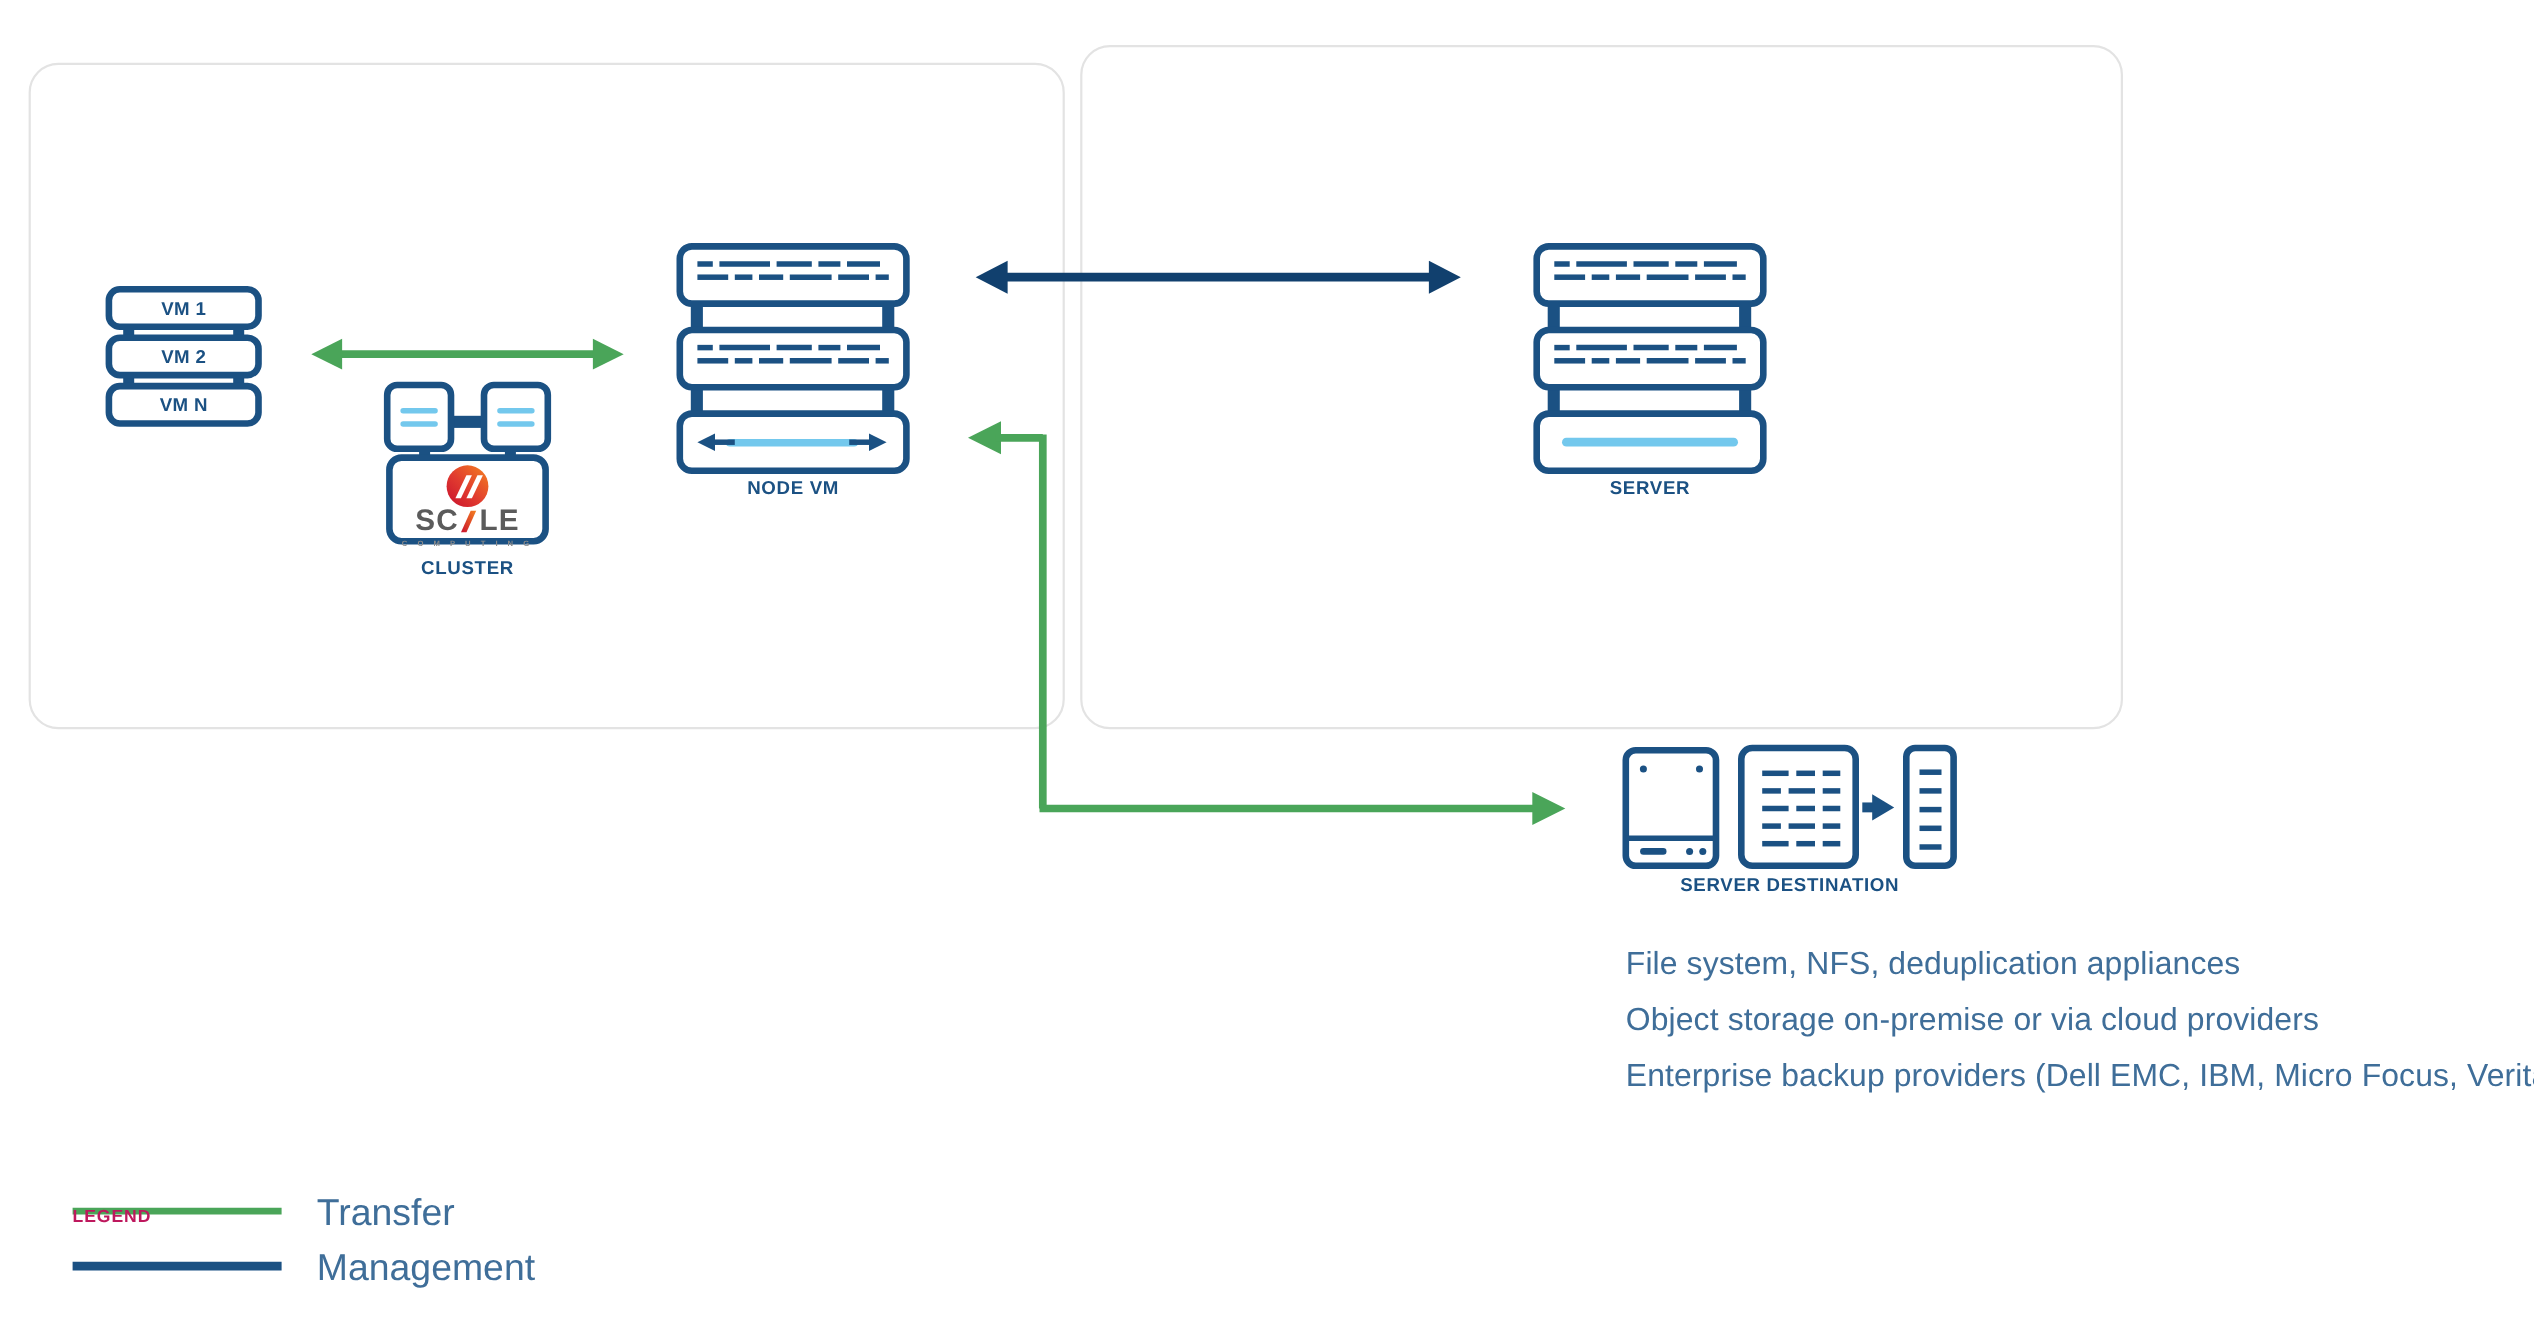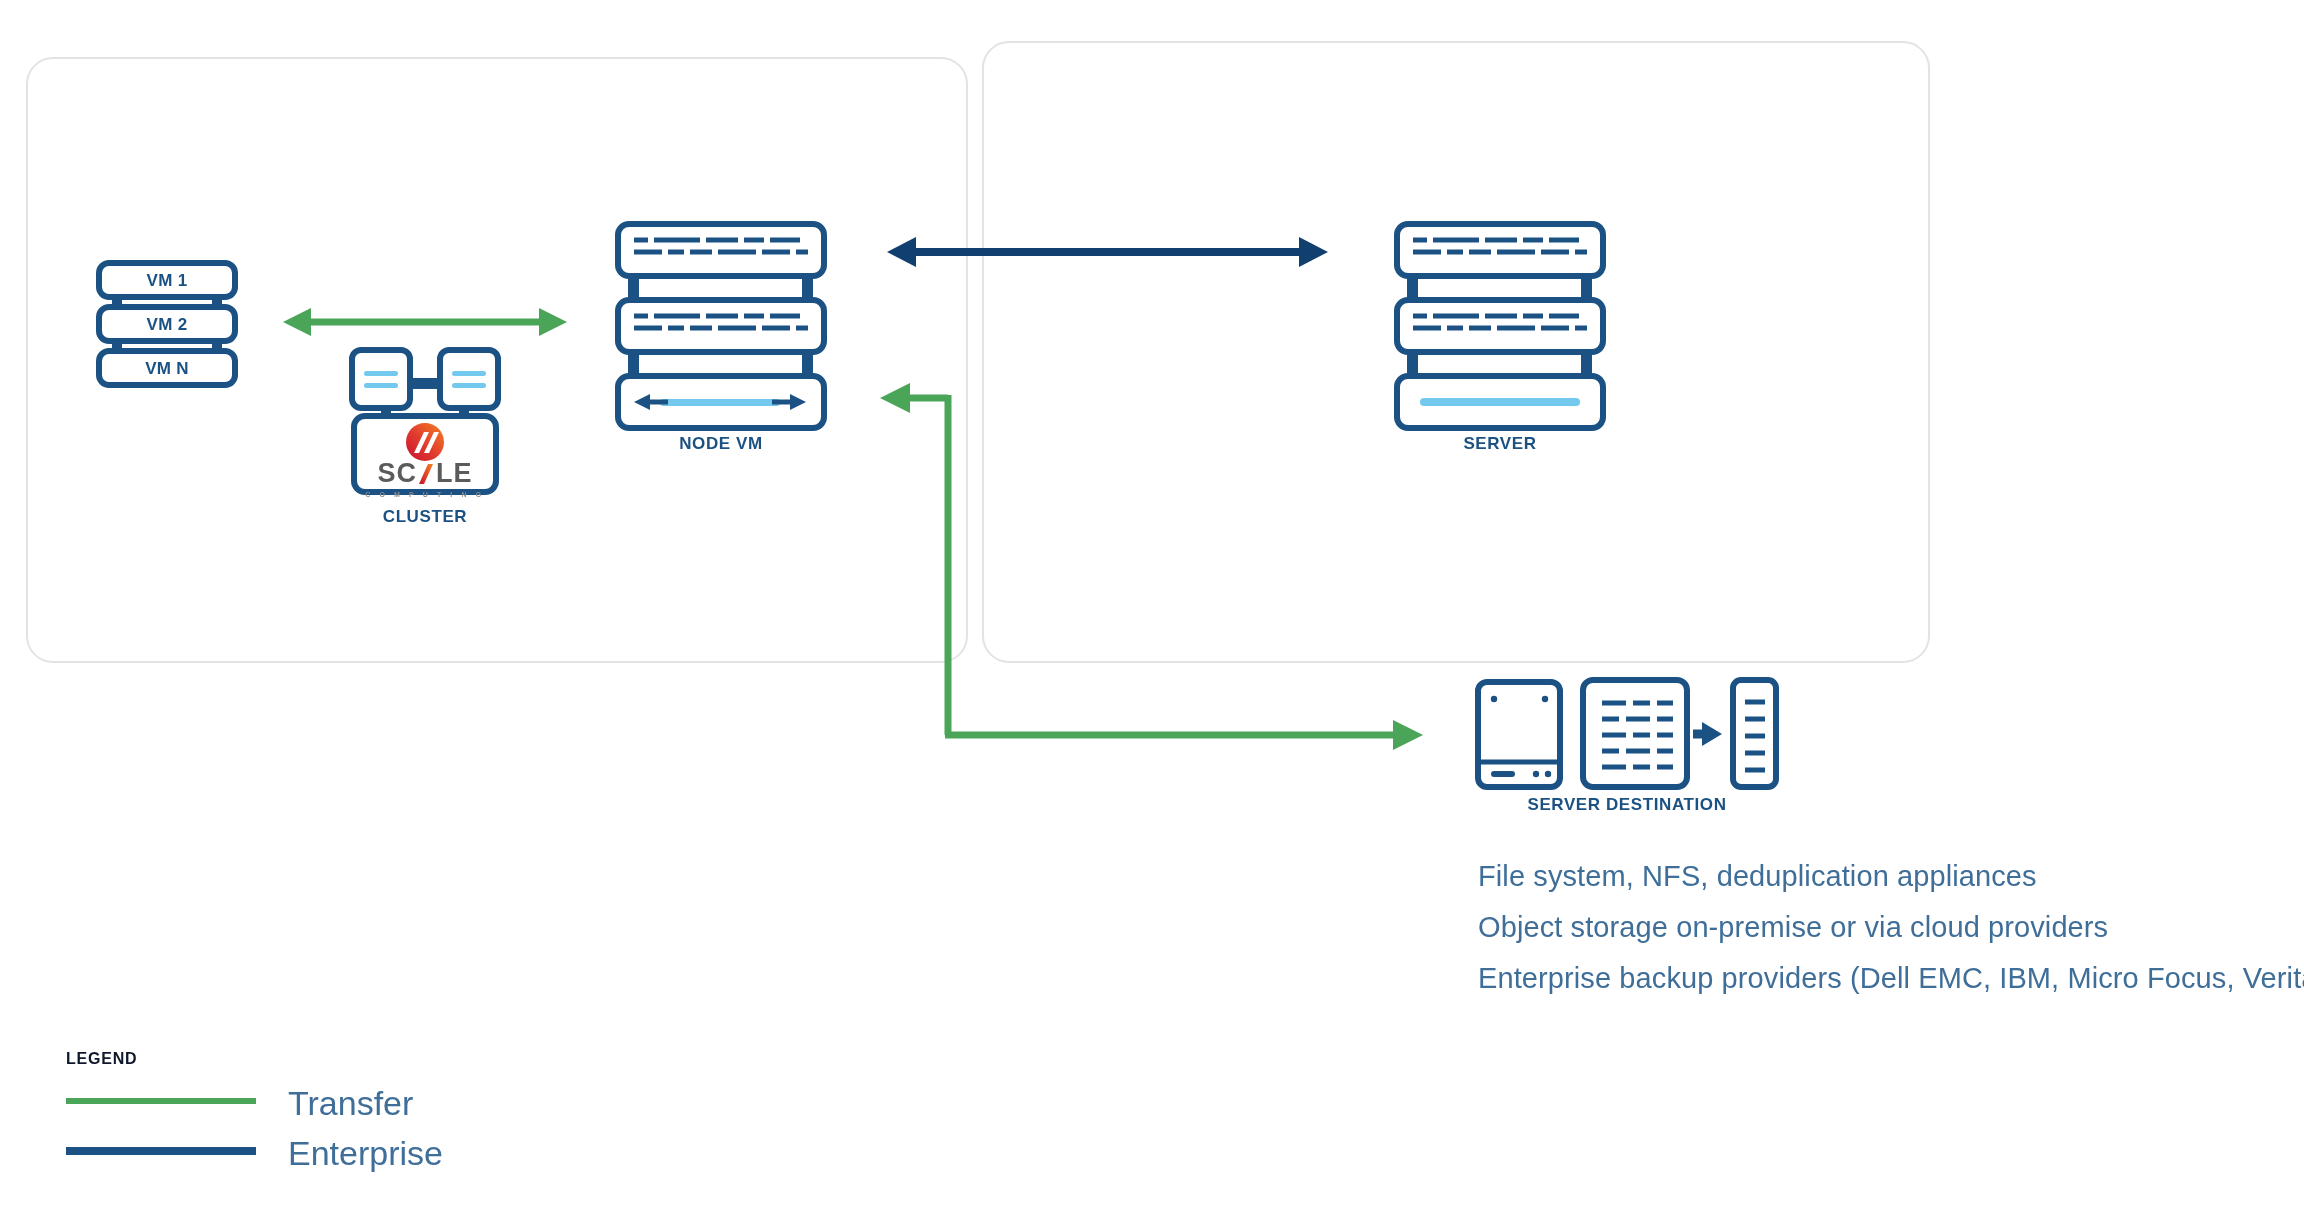--- a/index.html
+++ b/index.html
@@ -54,21 +54,22 @@
     font-size: 29px;
     color: #3f6e99;
     white-space: nowrap;
     letter-spacing: 0.1px;
   }
   .legend-title {
     font-family: "Liberation Sans", sans-serif;
     font-weight: bold;
     font-size: 16px;
     letter-spacing: 0.8px;
-    color: #0f172a;
+    color: #be185d;
+    margin-top: 48px;
   }
   .legend-text {
     font-family: "Liberation Sans", sans-serif;
     font-weight: 400;
     font-size: 34px;
     color: #3f6e99;
     white-space: nowrap;
   }
   .scale-word {
     font-family: "Liberation Sans", sans-serif;
@@ -335,15 +336,15 @@
   <div class="abs cap-label" style="left:618px; top:434px; width:206px;">NODE VM</div>
   <div class="abs cap-label" style="left:1397px; top:434px; width:206px;">SERVER</div>
   <div class="abs cap-label" style="left:1478px; top:795px; width:298px;">SERVER DESTINATION</div>
 
   <div class="abs body-line" style="left:1478px; top:860px;">File system, NFS, deduplication appliances</div>
   <div class="abs body-line" style="left:1478px; top:911px;">Object storage on-premise or via cloud providers</div>
   <div class="abs body-line" style="left:1478px; top:962px;">Enterprise backup providers (Dell EMC, IBM, Micro Focus, Veritas)</div>
 
   <div class="abs legend-title" style="left:66px; top:1050px;">LEGEND</div>
   <div class="abs legend-text" style="left:288px; top:1084px;">Transfer</div>
-  <div class="abs legend-text" style="left:288px; top:1134px;">Enterprise</div>
+  <div class="abs legend-text" style="left:288px; top:1134px;">Management</div>
 
 </div>
 
 </body></html>

